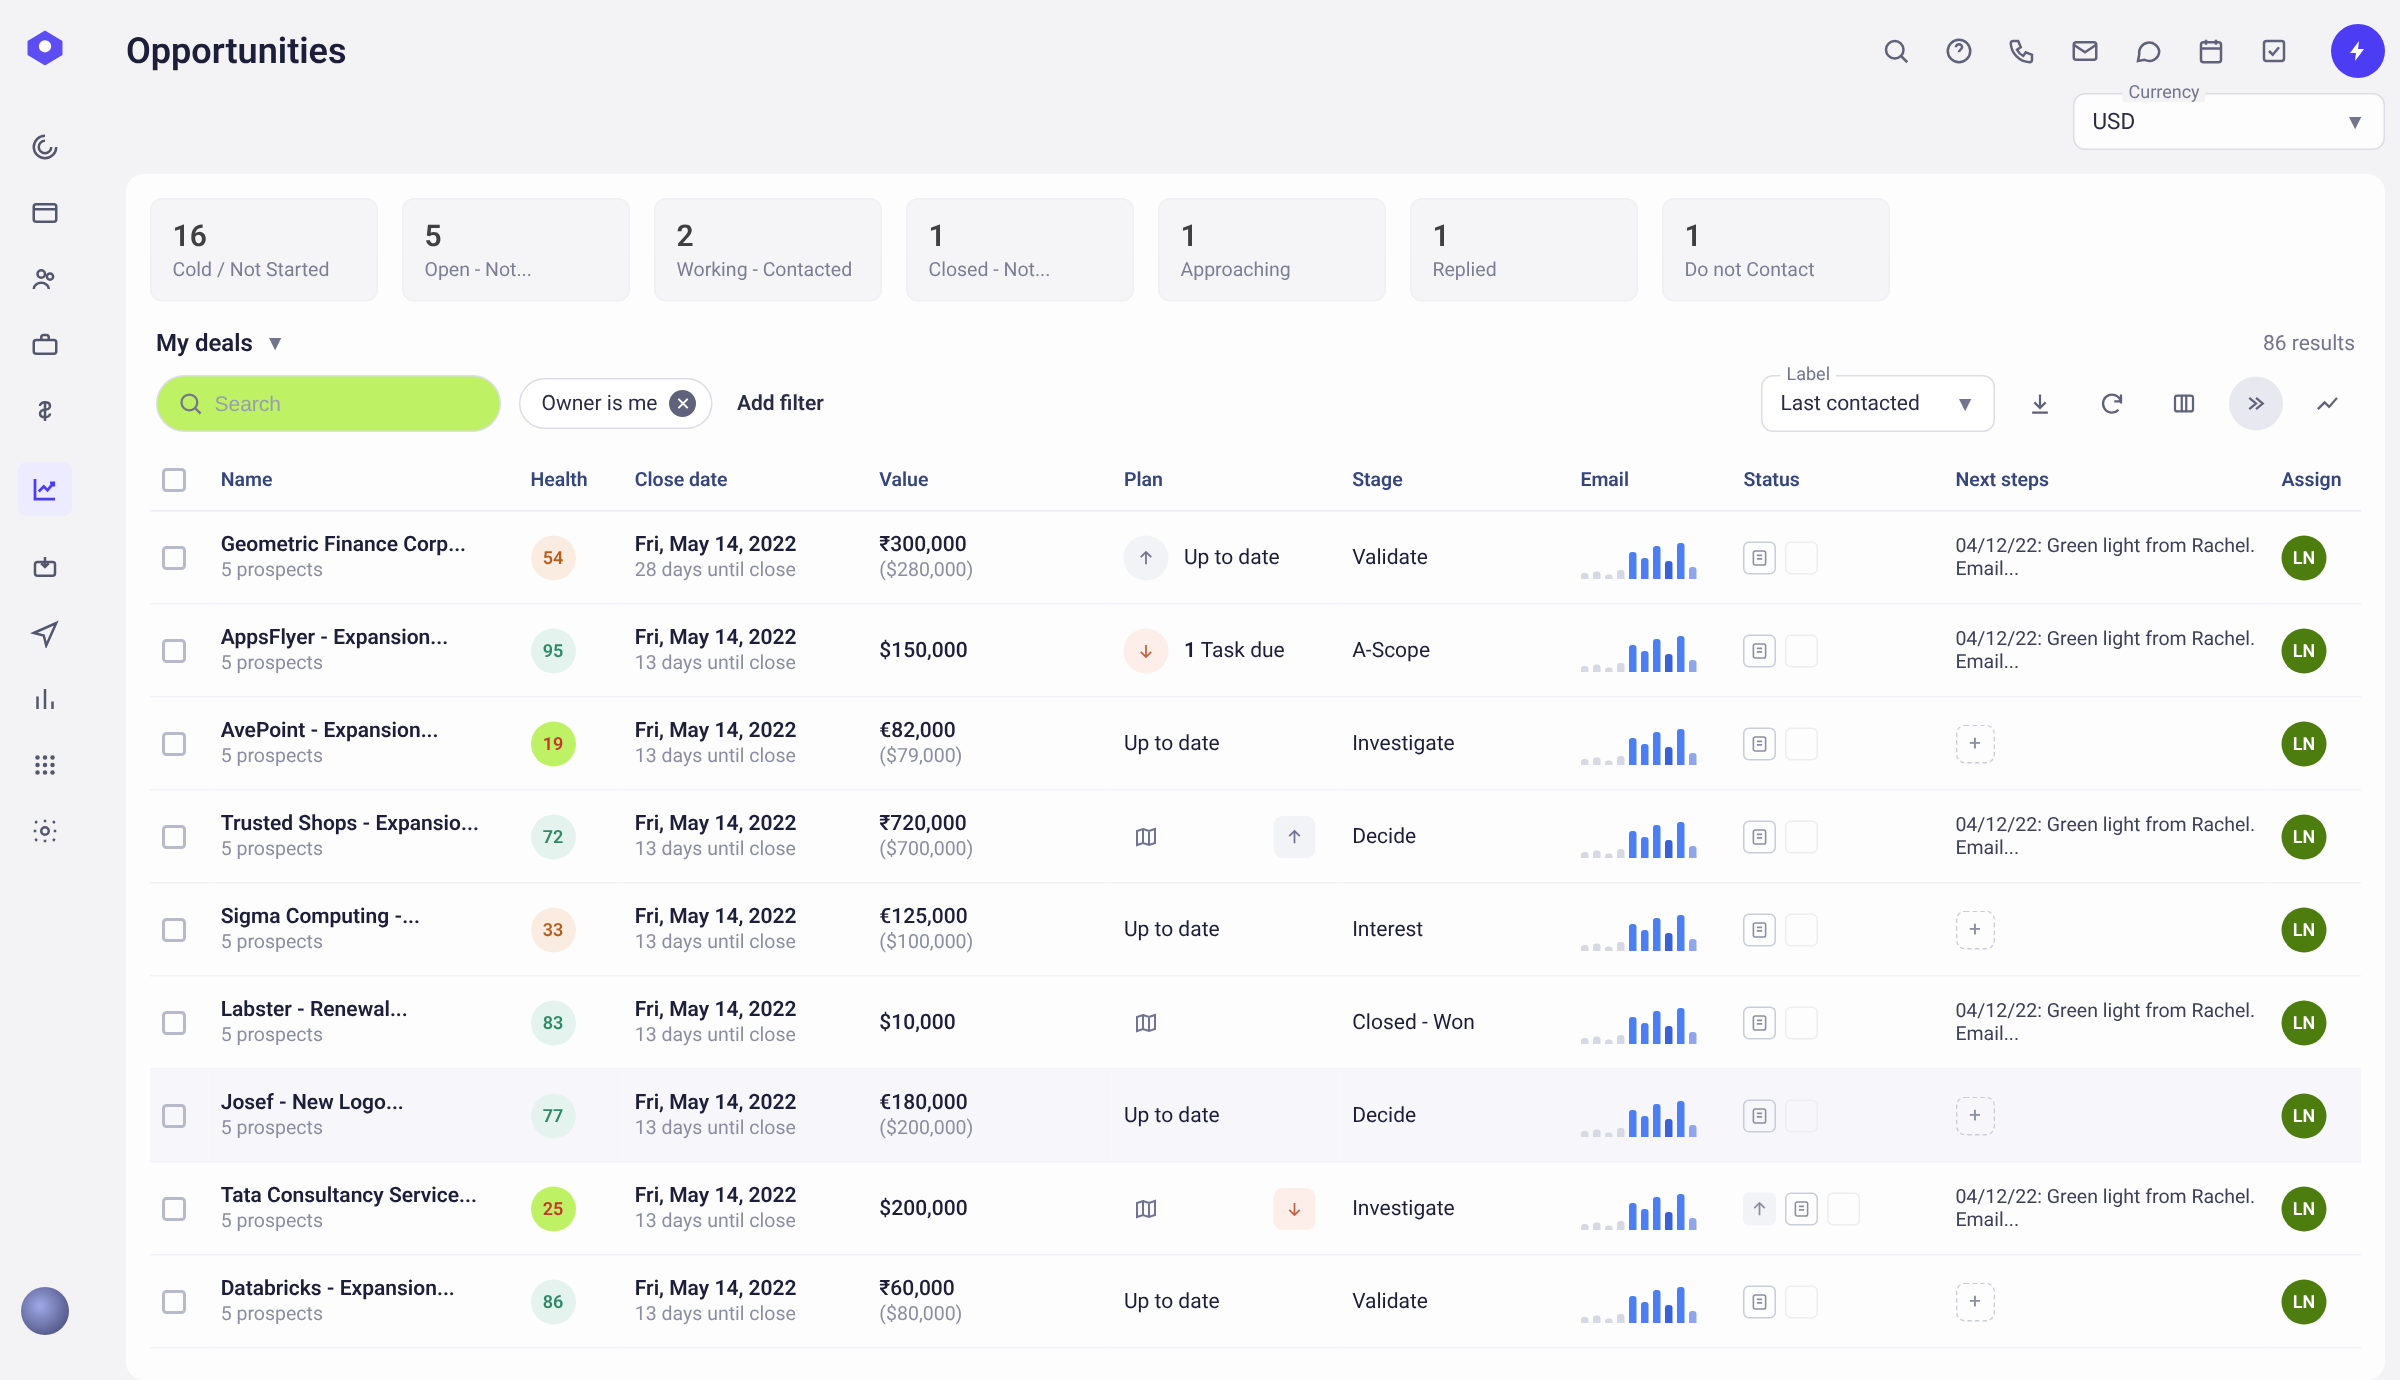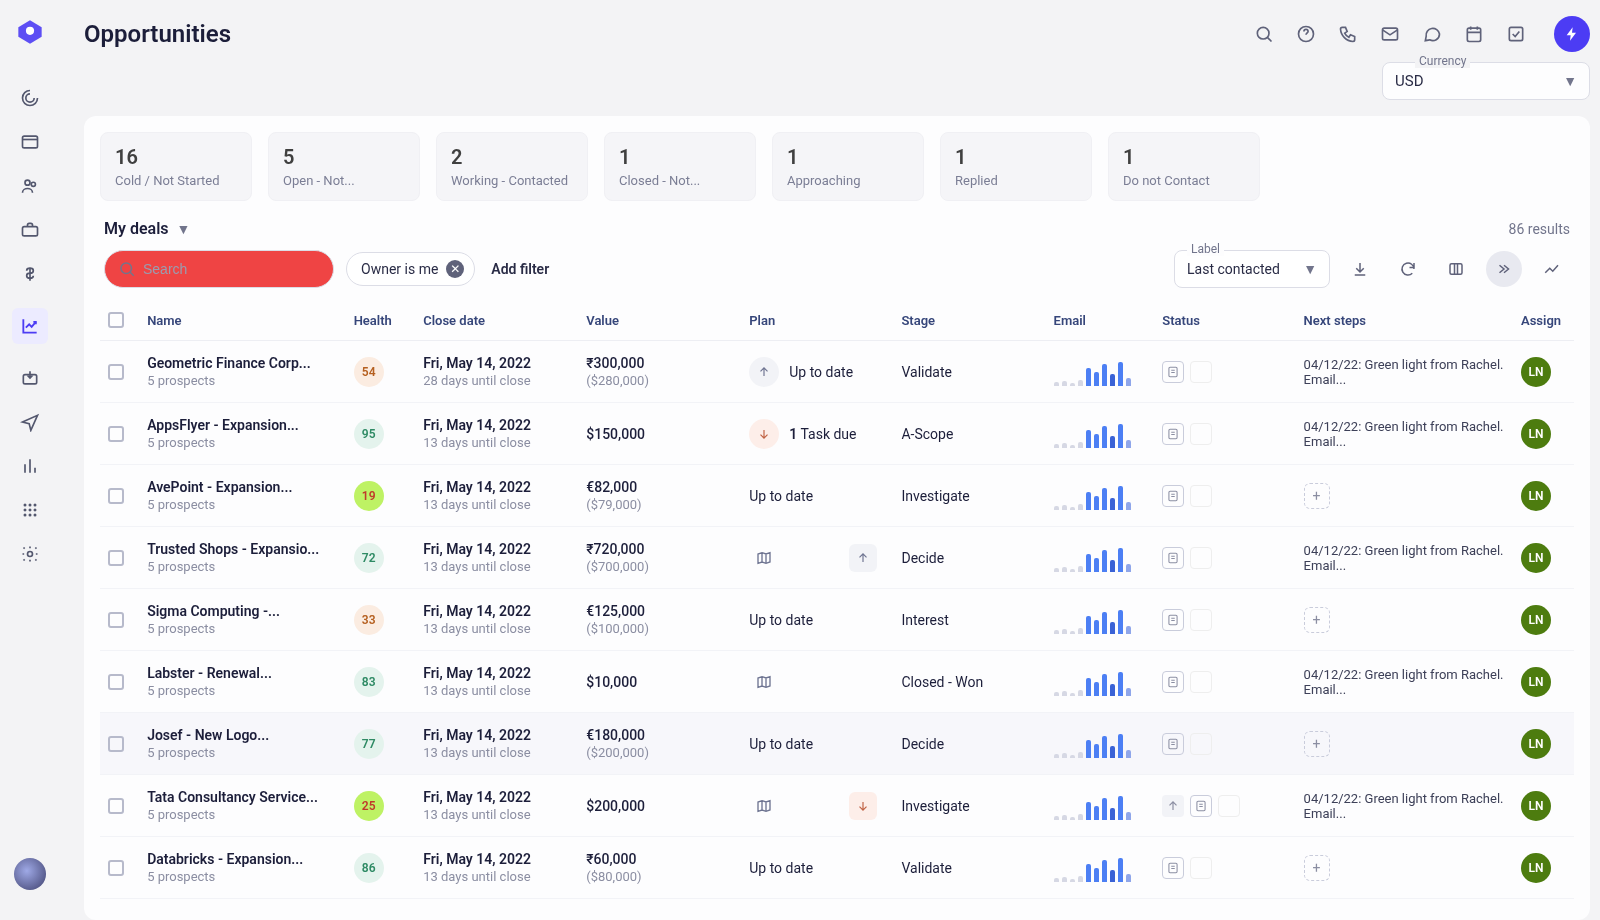--- a/index.html
+++ b/index.html
@@ -30,21 +30,21 @@
 .status-card .num { font-size: 20px; font-weight: 600; color: #404040; }
 .status-card.active .num { color: #4c3cf4; }
 .status-card .lbl { font-size: 13px; color: #7b7e95; margin-top: 4px; white-space: nowrap; overflow: hidden; text-overflow: ellipsis; }
 .toolbar1 { display: flex; align-items: center; justify-content: space-between; margin-top: 18px; padding: 0 4px;}
 .deals-drop { font-size: 16px; font-weight: 600; color: #1c1e3a; display: flex; align-items: center; gap: 8px; cursor: pointer; }
 .deals-drop .chev { color:#72758c; font-size:14px;}
 .results-count { font-size: 14px; color: #72758c; }
 .toolbar2 { display: flex; align-items: center; margin-top: 12px; gap: 12px; padding: 0 4px 12px 4px;}
 .search-wrap { position: relative; width: 230px; }
 .search-wrap svg { position: absolute; left: 14px; top: 10px; width: 18px; height: 18px; color: #72758c; }
-.search-input { width: 100%; height: 38px; border: 1px solid #dcdde6; border-radius: 20px; padding: 0 14px 0 38px; font-size: 14px; background:#ef4444; color:#1c1e3a;}
+.search-input { width: 100%; height: 38px; border: 1px solid #dcdde6; border-radius: 20px; padding: 0 14px 0 38px; font-size: 14px; background:#bef264; color:#1c1e3a;}
 .search-input::placeholder { color: #9a9db0; }
 .filter-chip { height: 34px; border: 1px solid #dcdde6; border-radius: 20px; display: flex; align-items: center; padding: 0 10px 0 14px; gap: 8px; font-size: 14px; background:#fff; color:#2a2c46; cursor:pointer;}
 .filter-chip .remove { width: 18px; height: 18px; border-radius: 50%; background: #5f627a; color: #fff; display: flex; align-items: center; justify-content: center; font-size: 12px; }
 .add-filter { font-size: 14px; font-weight: 600; color: #2a2c46; cursor: pointer; margin-left: 4px;}
 .toolbar2 .spacer { flex: 1; }
 .label-select { position: relative; border: 1px solid #dcdde6; border-radius: 8px; background: #fff; width: 156px; height: 38px; display: flex; align-items: center; padding: 0 12px; cursor: pointer; }
 .label-select .label { position: absolute; top: -9px; left: 12px; background: #fdfdfe; padding: 0 4px; font-size: 12px; color: #72758c; }
 .label-select .value { font-size: 14px; color: #2a2c46; }
 .label-select .chev { margin-left: auto; color: #72758c; font-size:14px;}
 .tool-icon { width: 36px; height: 36px; display: flex; align-items: center; justify-content: center; color: #5f627a; cursor: pointer; border-radius:50%;}

